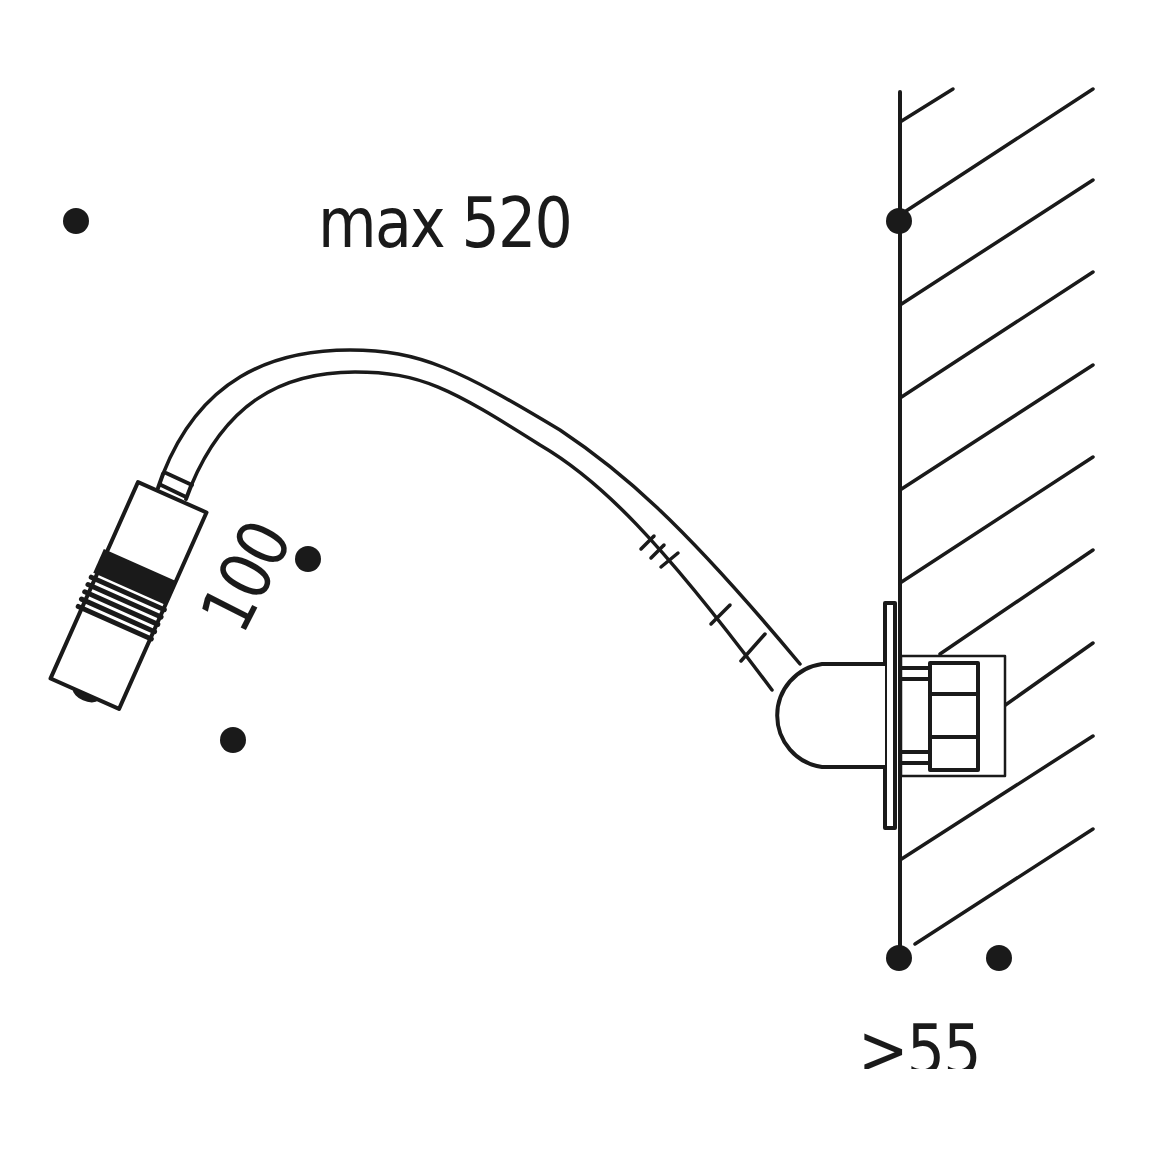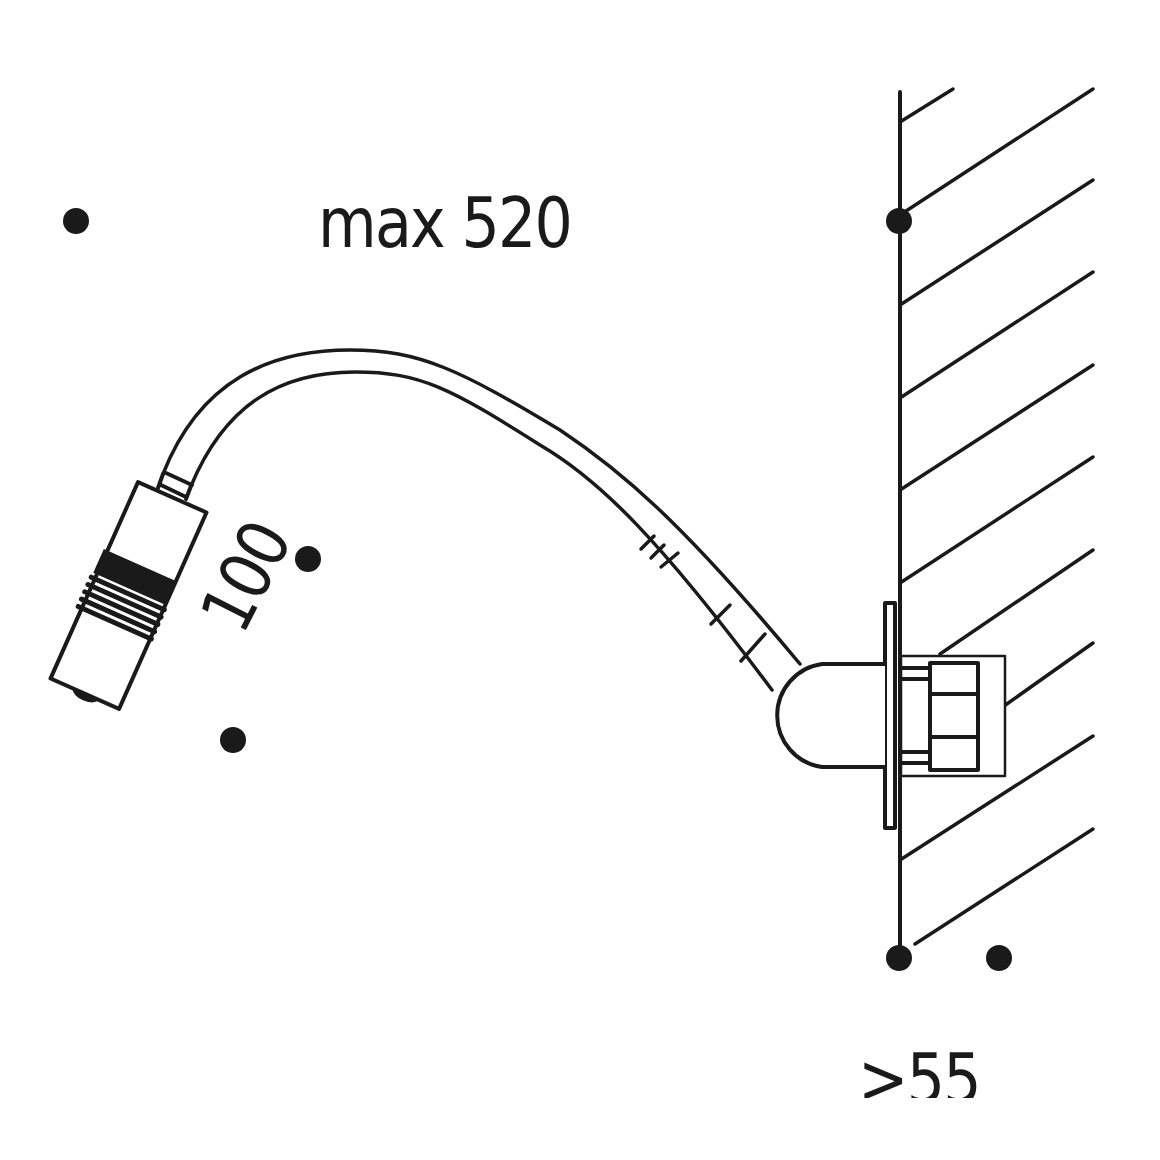--- a/index.html
+++ b/index.html
@@ -1,21 +1,21 @@
 <!DOCTYPE html>
 <html><head>
 <meta charset="utf-8">
 <style>
   html, body { margin: 0; padding: 0; background: #ffffff; }
   body { width: 1160px; height: 1160px; overflow: hidden; position: relative; font-family: "DejaVu Sans", "Liberation Sans", sans-serif; }
   #drawing { position: absolute; left: 0; top: 0; width: 1160px; height: 1160px; }
   .lbl { position: absolute; color: #1a1a1a; font-family: "DejaVu Sans", sans-serif; white-space: nowrap; line-height: 1; }
   #lbl-max { left: 318px; top: 188px; font-size: 70px; letter-spacing: -2px; transform: scaleX(0.86); transform-origin: left top; }
   #lbl-100 { left: 190px; top: 610px; font-size: 70px; transform: rotate(-63deg) scaleX(0.86); transform-origin: left top; letter-spacing: -2px; }
-  #lbl-55-wrap { position: absolute; left: 858px; top: 1040px; width: 160px; height: 58px; overflow: hidden; }
+  #lbl-55-wrap { position: absolute; left: 858px; top: 1011px; width: 160px; height: 58px; overflow: hidden; }
   #lbl-55 { left: 0; top: 4px; font-size: 70px; letter-spacing: -2px; transform: scaleX(0.86); transform-origin: left top; }
 </style>
 </head>
 <body>
 
 <svg id="drawing" viewBox="0 0 1160 1160" xmlns="http://www.w3.org/2000/svg">
   <g fill="none" stroke="#1a1a1a" stroke-width="4" stroke-linecap="round" stroke-linejoin="round">
 
     <line x1="900" y1="92" x2="900" y2="958"></line>
 

